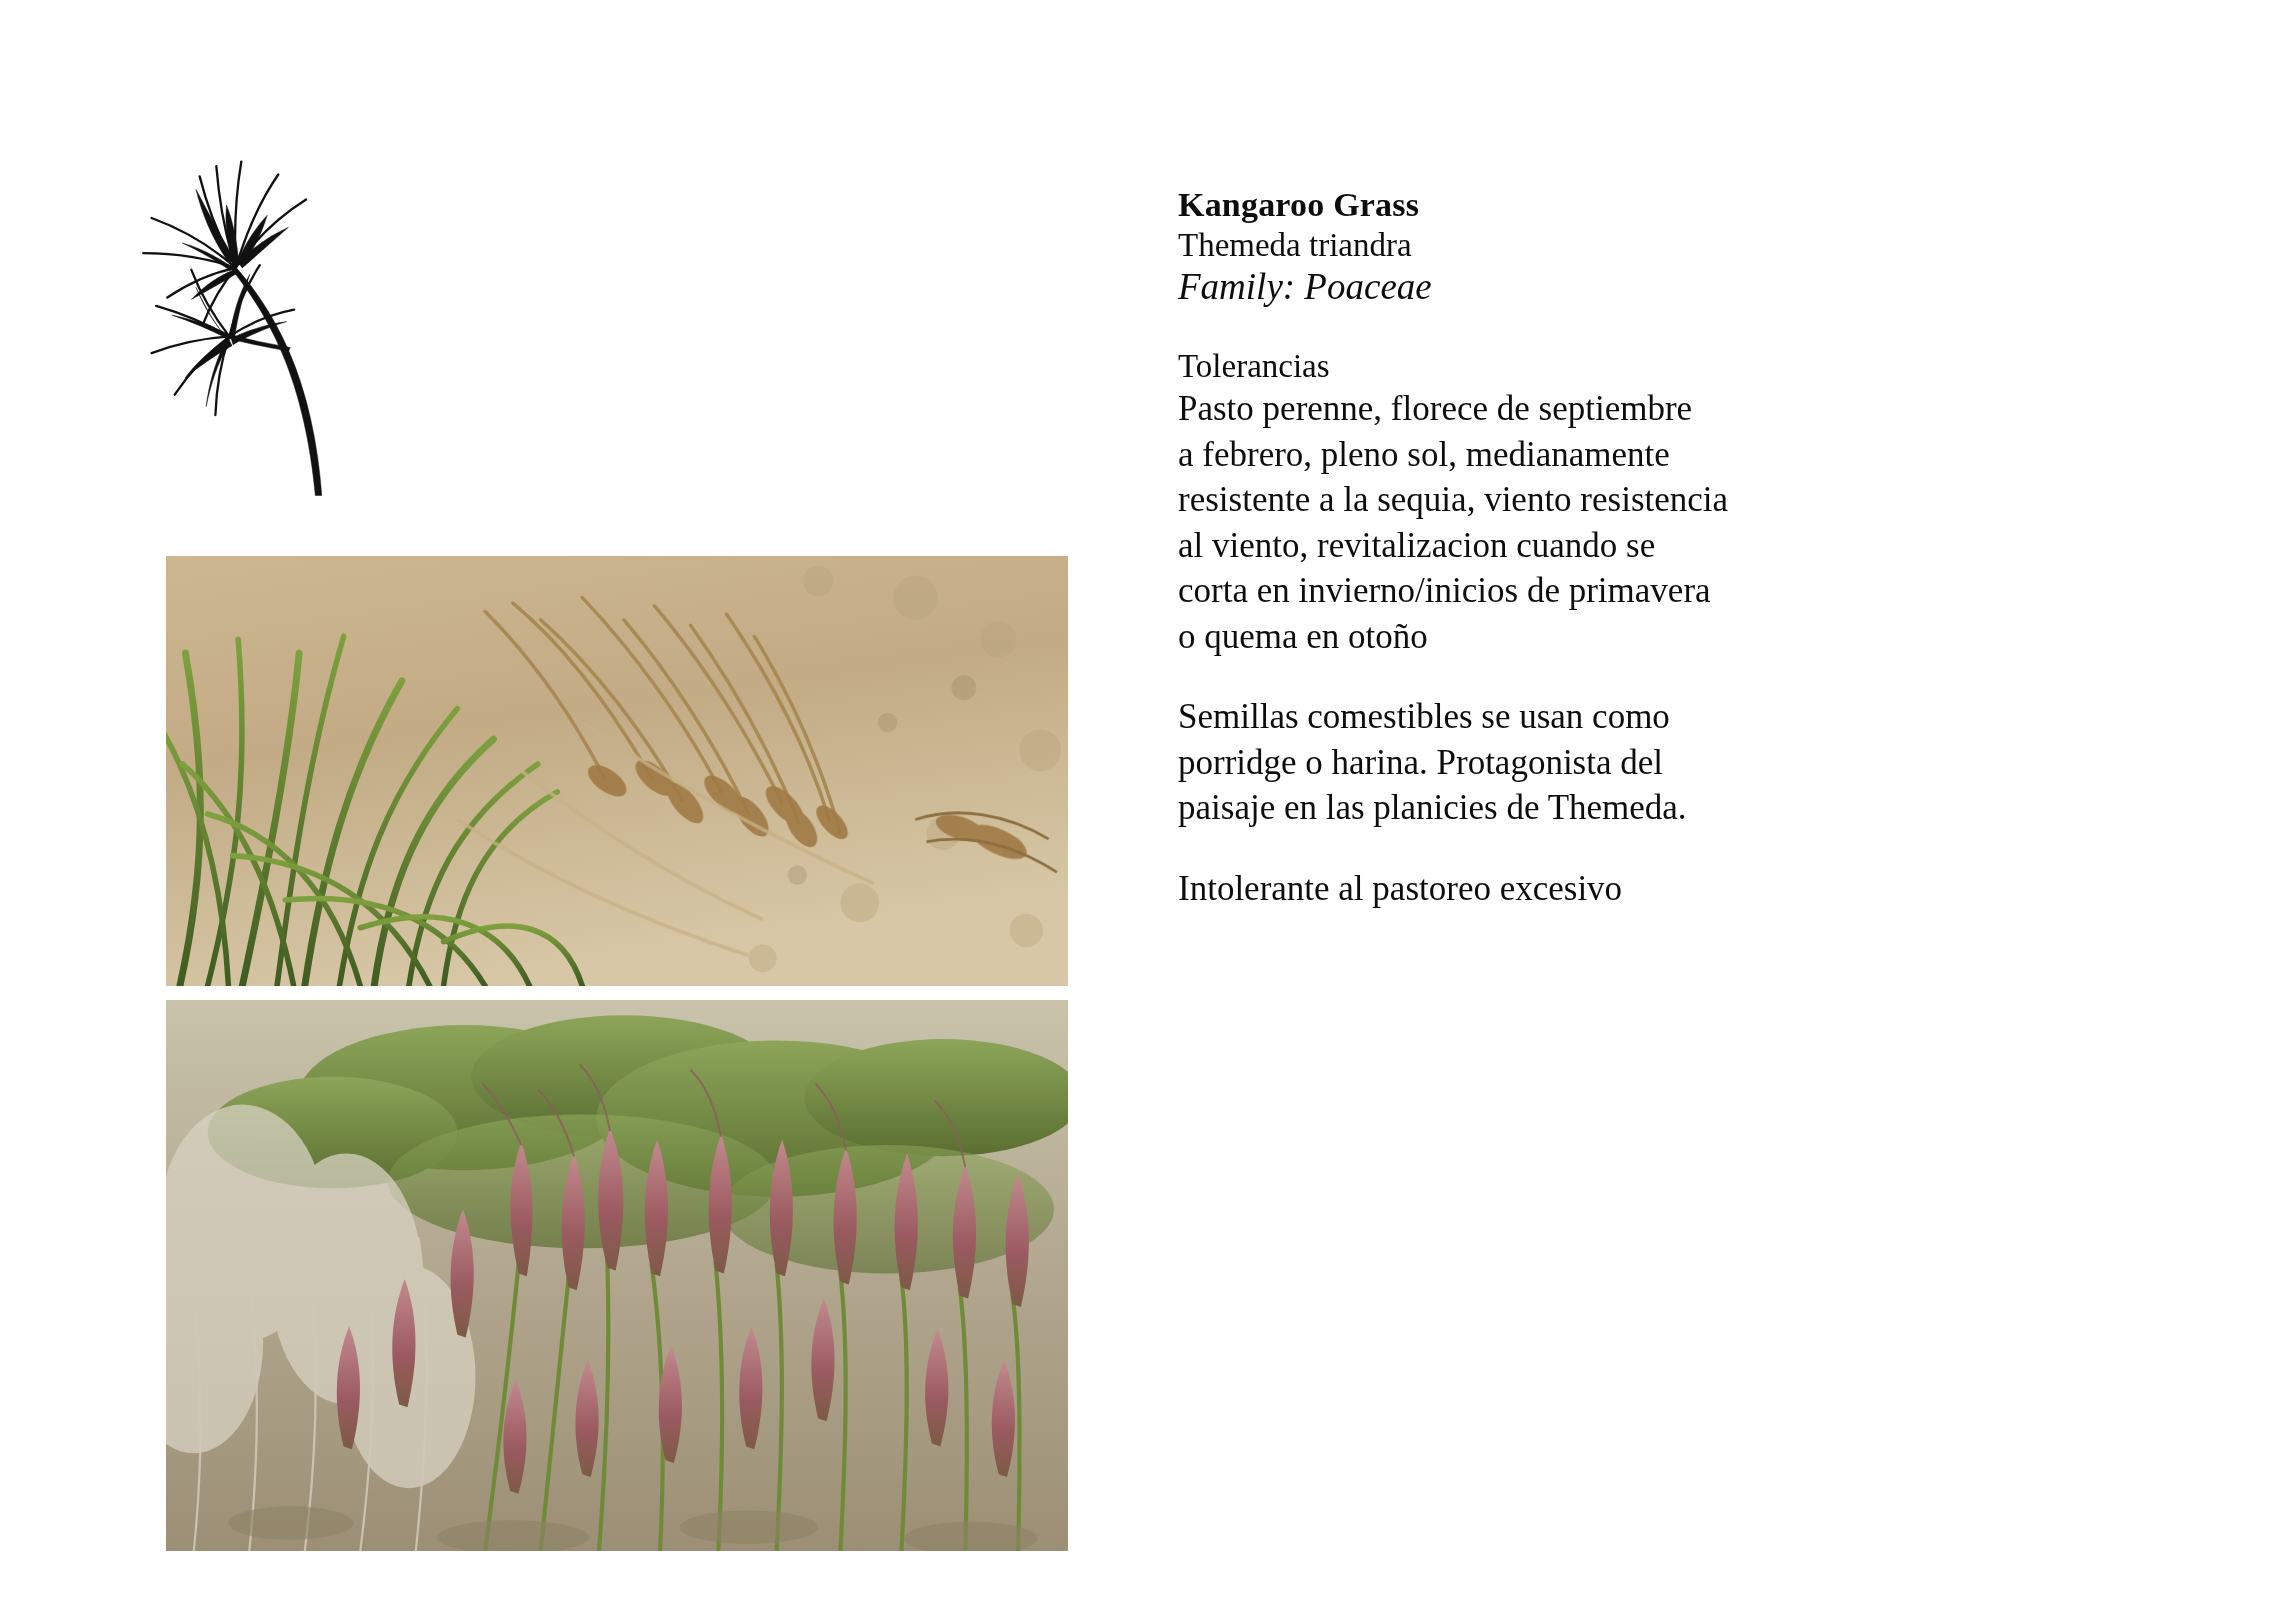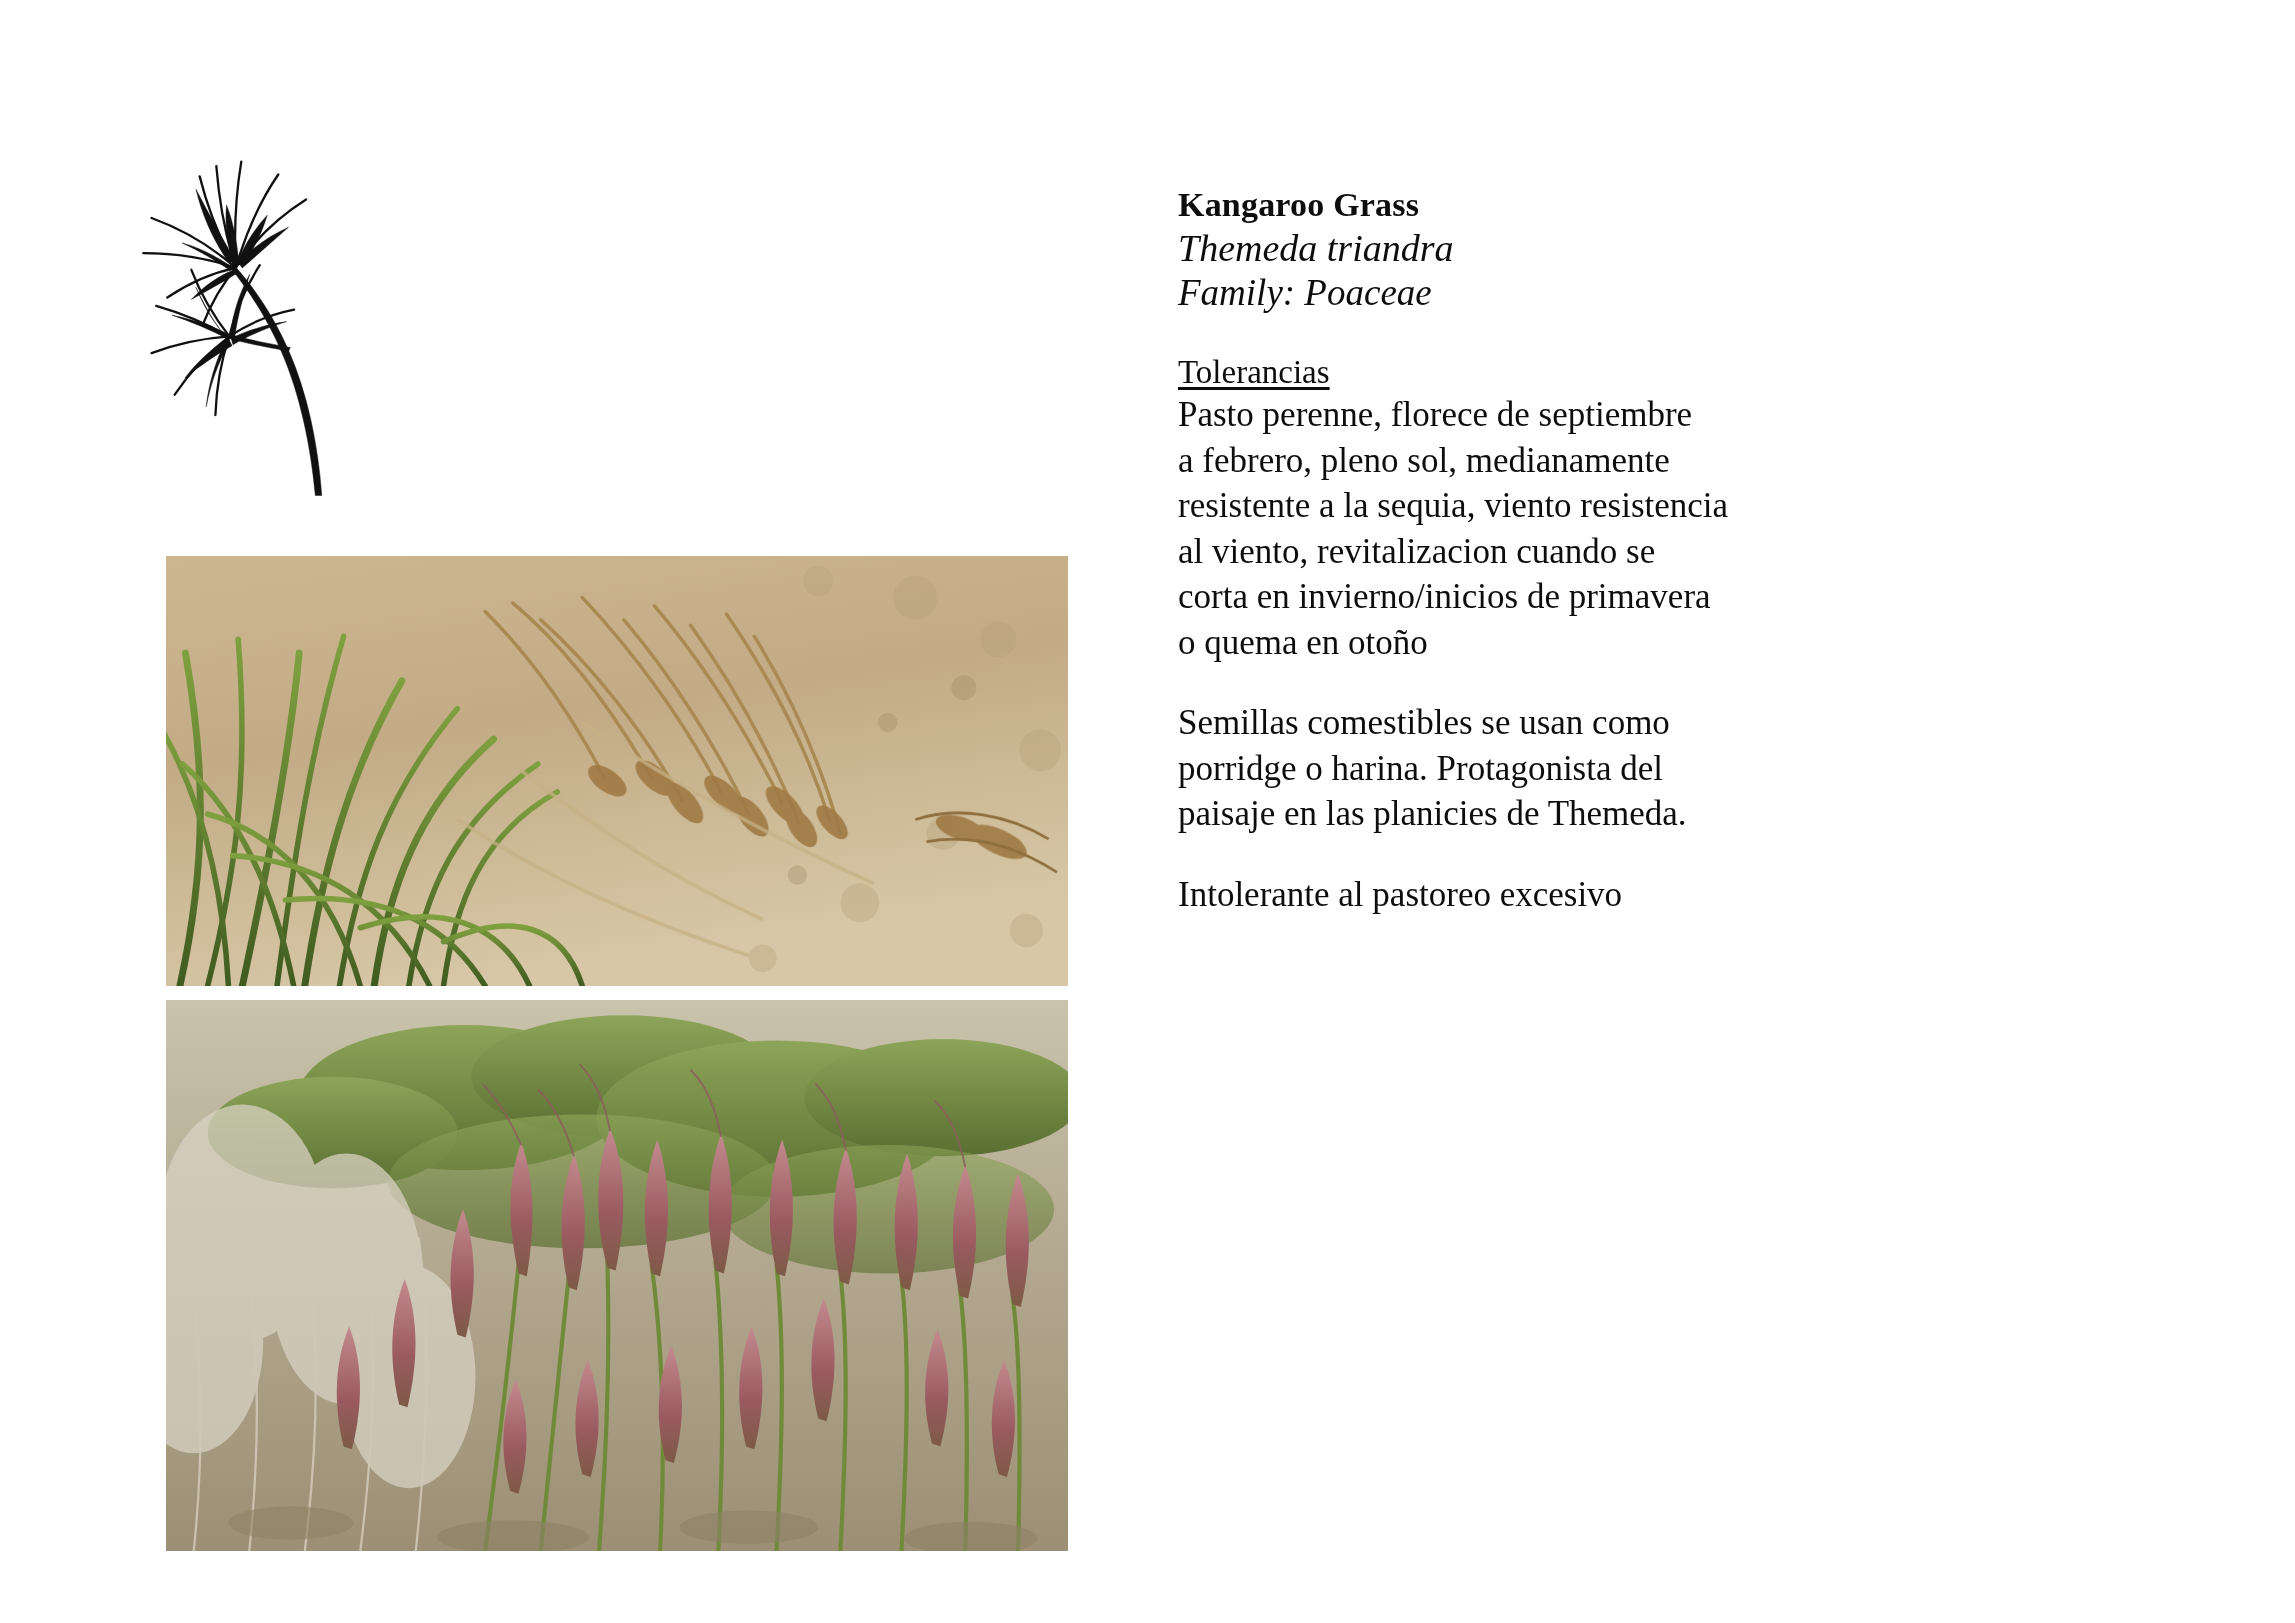--- a/index.html
+++ b/index.html
@@ -72,33 +72,31 @@
     width: 1009px;
   }
   .title {
     font-family: "Liberation Serif", serif;
     font-weight: bold;
     font-size: 34px;
     line-height: 1.20;
     letter-spacing: 0.2px;
   }
   .subtitle {
-    font-style: italic;
-    font-size: 38px;
+    font-size: 33px;
     line-height: 1.20;
   }
   .family {
     font-style: italic;
     font-size: 37px;
     line-height: 1.20;
   }
   .section-head {
     font-size: 33px;
     line-height: 1.22;
-    text-decoration: underline;
     text-underline-offset: 3.7px;
     margin-top: 36px;
   }
   .body-para {
     font-size: 35px;
     line-height: 1.30;
     margin-top: 0;
   }
   .gap-para {
     margin-top: 35px;

